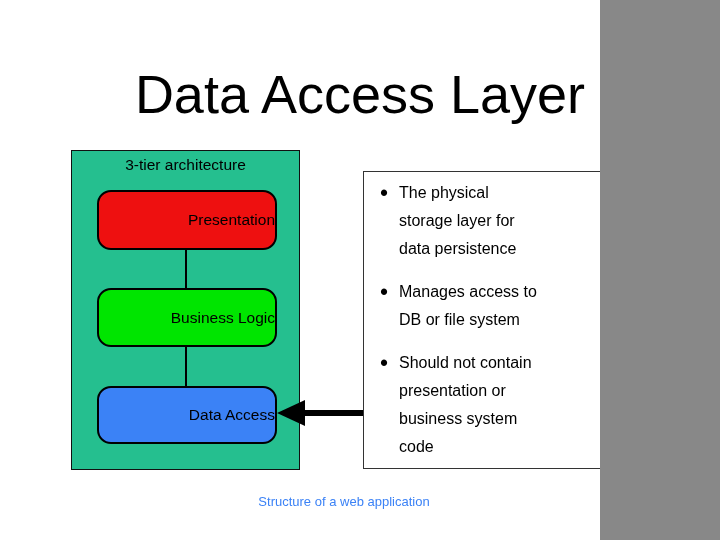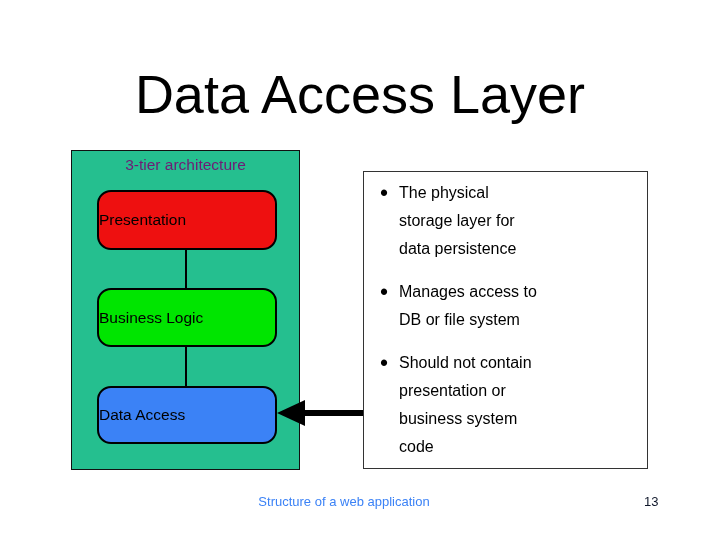--- a/index.html
+++ b/index.html
@@ -1,18 +1,18 @@
 <!DOCTYPE html>
 <html><head>
 <meta charset="utf-8">
 <style>
   html,body{margin:0;padding:0;background:#888;}
   .slide{
     position:relative;
-    width:720px;height:540px;
+    width:600px;height:540px;
     background:#ffffff;
     overflow:hidden;
     font-family:"Liberation Sans","DejaVu Sans",sans-serif;
     color:#000;
   }
   
   .slide-title{
     position:absolute;left:0;top:64px;width:720px;
     text-align:center;
     font-size:54px;line-height:1.12;
@@ -21,27 +21,27 @@
   }
   
   .arch-panel{
     position:absolute;left:71px;top:150px;
     width:227px;height:318px;
     background:#25bf8f;
     border:1px solid #111111;
   }
   .arch-title{
     position:absolute;left:71px;top:156px;width:229px;
-    text-align:center;font-size:15.5px;color:#701a75;
+    text-align:center;font-size:15.5px;color:#000000;
   }
   
   .tier{
     position:absolute;left:97px;width:176px;
     border:2px solid #000;border-radius:14px;
-    display:flex;align-items:center;justify-content:flex-start;
+    display:flex;align-items:center;justify-content:flex-end;
     font-size:15.5px;color:#000;
   }
   .tier-presentation{top:190px;height:56px;background:#ee1010;}
   .tier-business{top:288px;height:55px;background:#00e500;}
   .tier-data{top:386px;height:54px;background:#3b82f6;}
   
   .connector{position:absolute;left:185px;width:2px;background:#000;}
   .connector-1{top:250px;height:38px;}
   .connector-2{top:347px;height:39px;}
   

